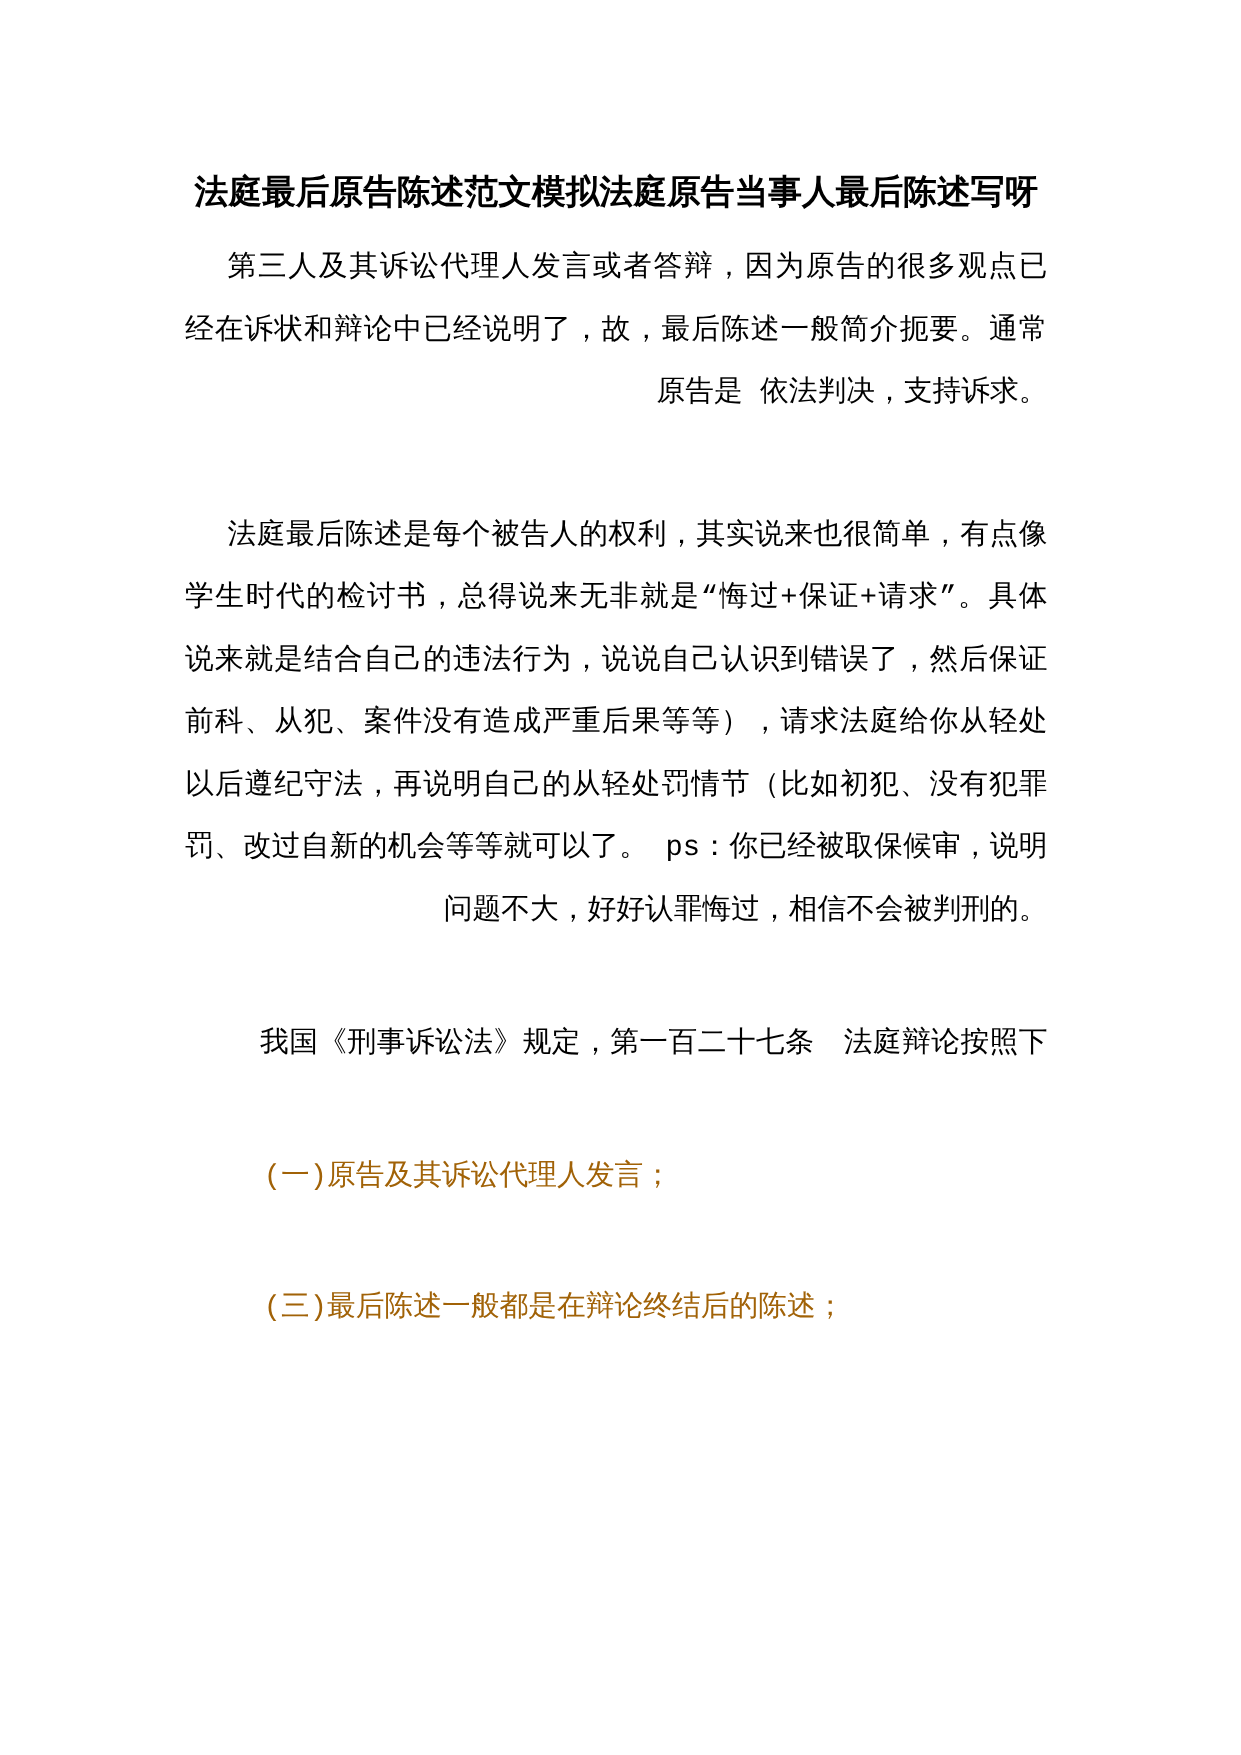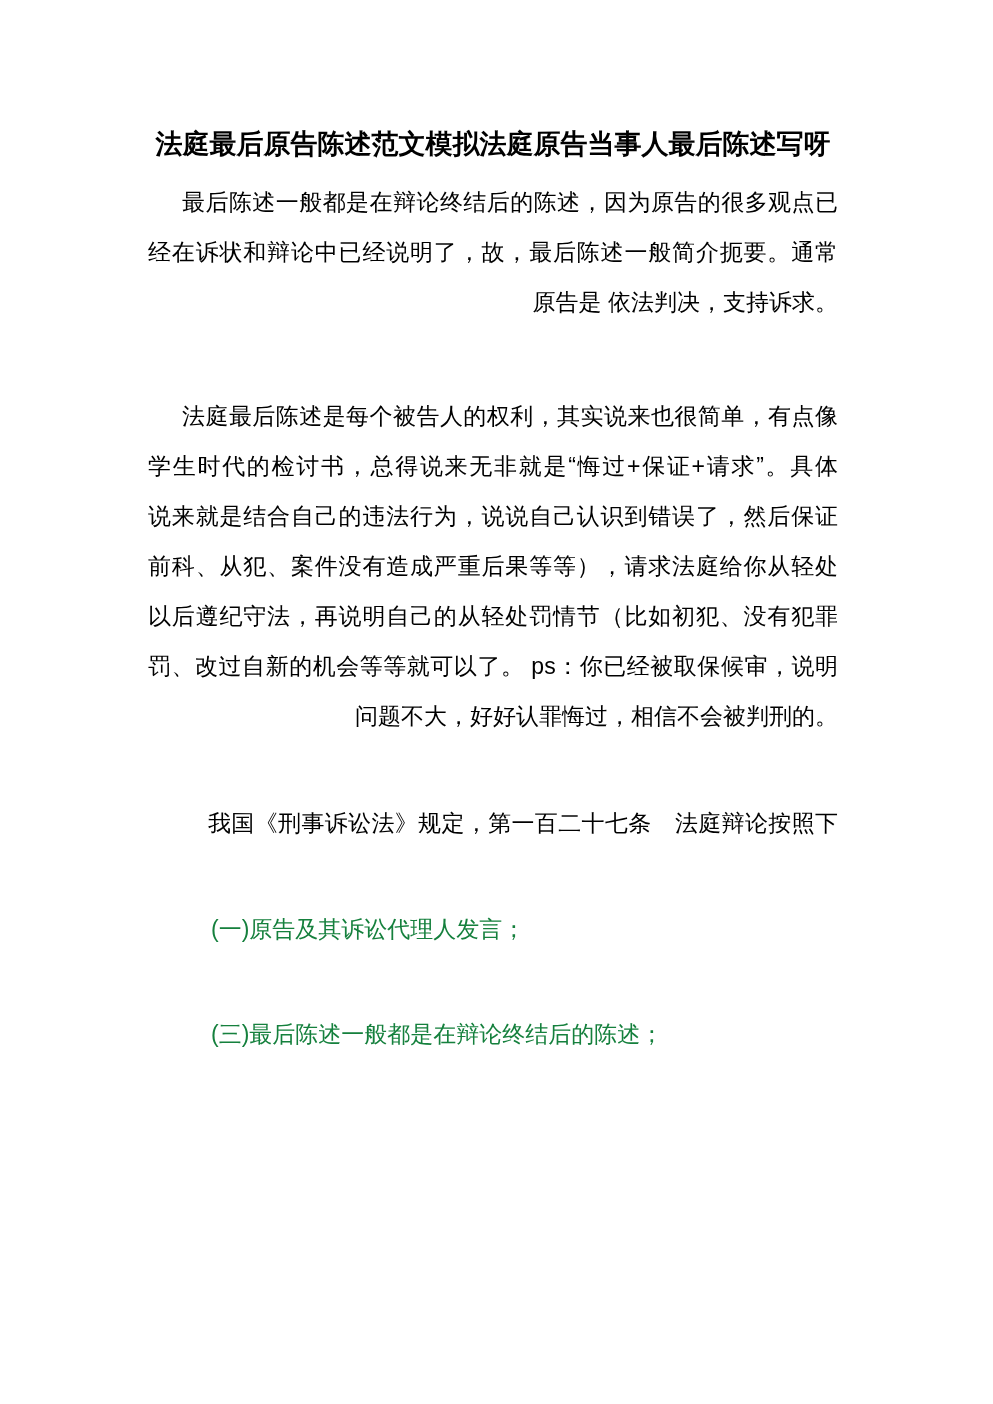--- a/index.html
+++ b/index.html
@@ -4,24 +4,24 @@
 <style>
   html, body {
     margin: 0;
     padding: 0;
     background: #ffffff;
   }
   .page {
     position: relative;
     width: 993px;
     height: 1348px;
-    margin: 0 auto;
+    margin: 12px auto;
     background: #ffffff;
     overflow: hidden;
-    font-family: Liberation Sans, sans-serif;
+    font-family: Liberation Mono, monospace;
     color: #000000;
   }
   .content {
     margin-left: 148px;
     width: 690px;
   }
   .doc-title {
     margin: 124px 0 0 0;
     font-size: 27px;
     font-weight: bold;
@@ -47,34 +47,34 @@
   }
   .line.indent2 { text-indent: 34px; }
   .line.indent3 { text-indent: 60px; }
   .ordered-list { margin-top: 56px; }
   .list-line {
     font-size: 23px;
     line-height: 50px;
     height: 50px;
     text-indent: 63px;
     text-align: left;
-    color: #15803d;
+    color: #a16207;
   }
   .list-line + .list-line { margin-top: 55px; }
 </style>
 </head>
 <body>
 
 <div class="page">
   <div class="content">
 
     <h1 class="doc-title">法庭最后原告陈述范文模拟法庭原告当事人最后陈述写呀</h1>
 
     <div class="para para-1">
-      <div class="line jfull indent2">最后陈述一般都是在辩论终结后的陈述，因为原告的很多观点已</div>
+      <div class="line jfull indent2">第三人及其诉讼代理人发言或者答辩，因为原告的很多观点已</div>
       <div class="line jfull">经在诉状和辩论中已经说明了，故，最后陈述一般简介扼要。通常</div>
       <div class="line">原告是 依法判决，支持诉求。</div>
     </div>
 
     <div class="para para-2">
       <div class="line jfull indent2">法庭最后陈述是每个被告人的权利，其实说来也很简单，有点像</div>
       <div class="line jfull">学生时代的检讨书，总得说来无非就是“悔过+保证+请求”。具体</div>
       <div class="line jfull">说来就是结合自己的违法行为，说说自己认识到错误了，然后保证</div>
       <div class="line jfull">前科、从犯、案件没有造成严重后果等等），请求法庭给你从轻处</div>
       <div class="line jfull">以后遵纪守法，再说明自己的从轻处罚情节（比如初犯、没有犯罪</div>

